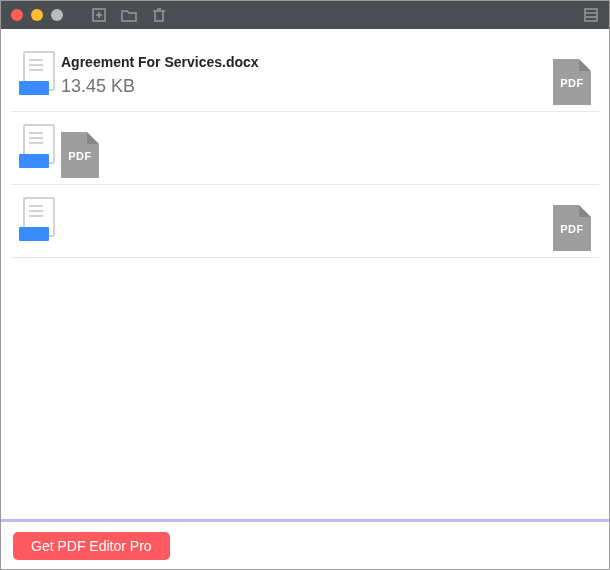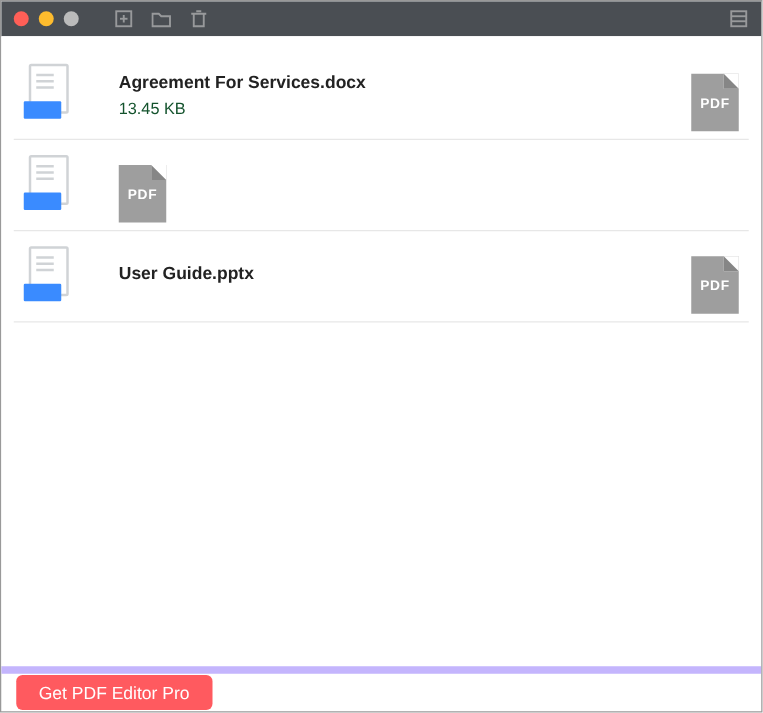--- a/index.html
+++ b/index.html
@@ -40,61 +40,61 @@
     padding: 10px 10px 0 10px;
     overflow: auto;
     background: #fff;
   }
   .list { border: 0; }
   .row {
     display: flex;
     align-items: center;
     padding: 12px 8px;
     border-bottom: 1px solid #e7e7e7;
-    gap: 36px;
+    gap: 2px;
   }
   .file-icon { position: relative; width: 40px; height: 48px; flex-shrink: 0; }
   .file-icon .page {
     position: absolute; left: 4px; top: 0; width: 32px; height: 40px;
     background: #fff; border: 2px solid #d0d3d6; border-radius: 2px;
   }
   .file-icon .lines {
     position: absolute; left: 10px; top: 8px; width: 14px; height: 14px;
   }
   .file-icon .lines span {
     display: block; height: 2px; background: #d0d3d6; margin-bottom: 3px;
   }
   .file-icon .badge {
     position: absolute; left: 0; bottom: 4px; width: 30px; height: 14px;
     background: #3a8bff; border-radius: 1px;
   }
   .file-text { flex: 1; }
   .file-name { font-size: 14px; font-weight: 600; color: #222; margin-bottom: 6px; }
-  .file-size { font-size: 13px; color: #14532d; }
+  .file-size { font-size: 18px; color: #737373; }
   .pdf-icon {
     width: 38px; height: 32px; flex-shrink: 0;
     position: relative;
   }
   .pdf-icon .pg {
     position: absolute; left: 0; top: 0; width: 38px; height: 46px;
     background: #9e9e9e;
   }
   .pdf-icon .foldp {
     position: absolute; right: 0; top: 0; width: 0; height: 0;
     border-top: 12px solid #fff;
     border-left: 12px solid #868686;
   }
   .pdf-icon .label {
     position: absolute; width: 100%; top: 18px; text-align: center;
     color: #fff; font-size: 11px; font-weight: 600; letter-spacing: 0.5px;
   }
 
   .footer {
-    height: 36px;
-    border-top: 6px solid #c4b5fd;
+    height: 50px;
+    border-top: 3px solid #c4b5fd;
     display: flex;
     align-items: center;
     padding: 0 12px;
     gap: 10px;
   }
   .btn {
     height: 28px;
     border-radius: 5px;
     border: none;
     font-size: 14px;
@@ -186,21 +186,20 @@
     <div class="file-icon">
       <div class="page"></div>
       <div class="lines">
             <span></span>
             <span></span>
             <span></span>
           </div>
       <div class="badge"></div>
     </div>
     <div class="file-text">
-      <div class="file-name">User Guide.pptx</div>
     </div>
     <div class="pdf-icon">
       <div class="pg"></div>
           <div class="foldp"></div>
       <div class="label">PDF</div>
     </div>
   </div>
     </div>
 </div>
 

